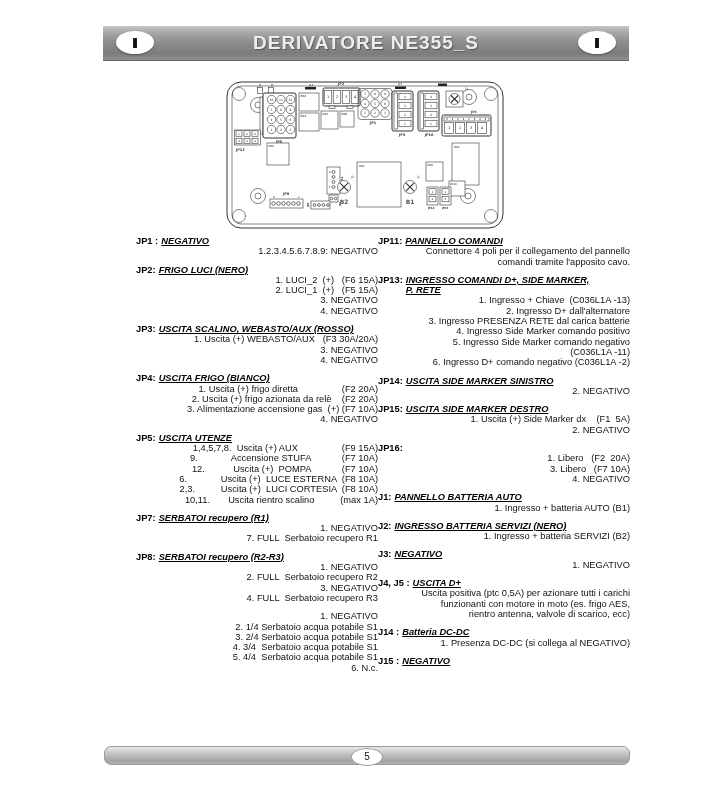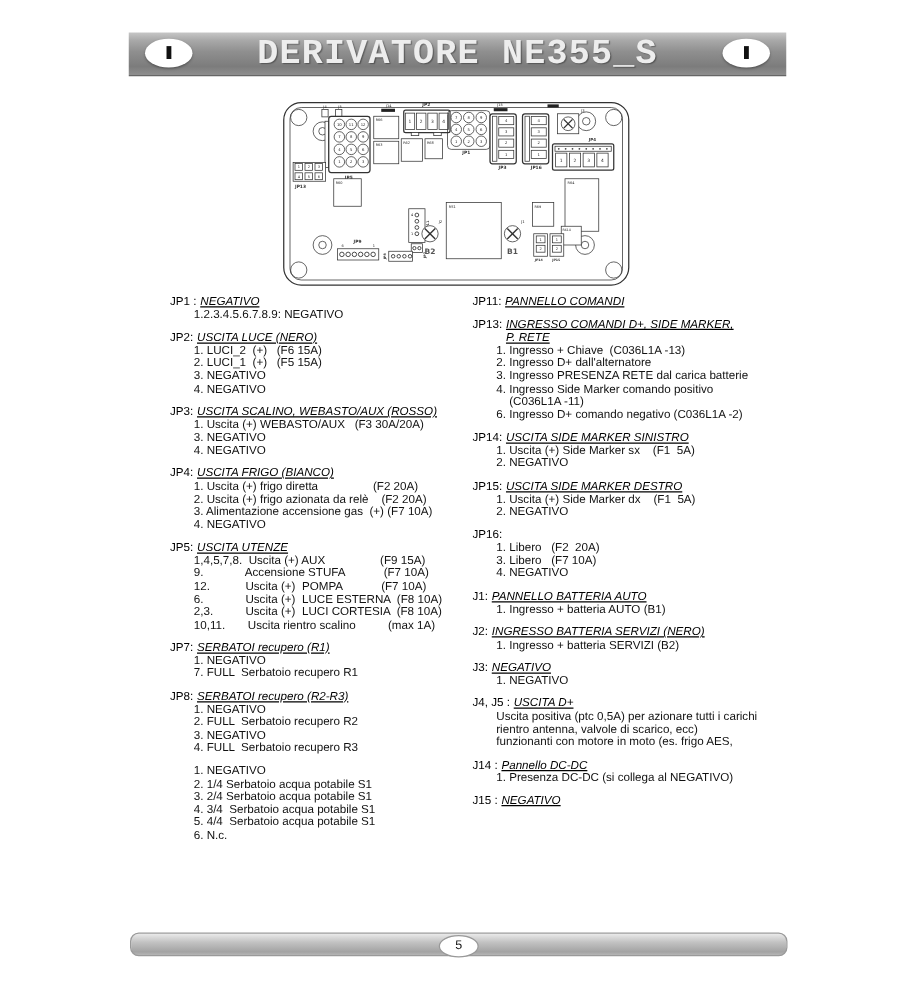--- a/index.html
+++ b/index.html
@@ -3,22 +3,22 @@
 <meta charset="utf-8">
 <style>
   html,body{margin:0;padding:0;background:#fff;}
   body{width:728px;height:800px;font-family:"Liberation Sans",sans-serif;color:#111;}
   .page{position:relative;width:728px;height:800px;background:#fff;overflow:hidden;}
 
   
   .topbar{position:absolute;left:103px;top:26px;width:526px;height:34px;
     background:linear-gradient(180deg,#c6c6c6 0%,#a9a9a9 18%,#8f8f8f 45%,#7c7c7c 80%,#8e8e8e 100%);
     border-bottom:1px solid #666;display:flex;align-items:center;}
-  .htitle{width:100%;text-align:center;color:#ededed;font-size:28px;font-weight:bold;
-    letter-spacing:1px;text-shadow:1px 1px 1px rgba(0,0,0,.35);font-family:Liberation Mono, monospace;}
+  .htitle{width:100%;text-align:center;color:#ededed;font-size:19px;font-weight:bold;
+    letter-spacing:1px;text-shadow:1px 1px 1px rgba(0,0,0,.35);}
   .oval{position:absolute;width:38px;height:23px;background:#fff;border-radius:50%;
     display:flex;align-items:center;justify-content:center;box-shadow:0 1px 2px rgba(0,0,0,.35);}
   .oval-l{left:13px;top:5px;} .oval-r{right:13px;top:5px;}
   .oval span{font-weight:bold;font-size:15px;color:#111;transform:scaleX(1.8);}
 
   
   .pcb{position:absolute;left:225px;top:80px;width:280px;height:150px;}
   .bd{fill:#fff;stroke:#333;stroke-width:1;}
   .thin{fill:none;stroke:#333;stroke-width:0.6;}
   .thinf{fill:#fff;stroke:#333;stroke-width:0.6;}
@@ -30,25 +30,25 @@
   svg text{font-family:"DejaVu Sans",sans-serif;fill:#222;}
   .lbl{font-weight:bold;fill:#333;}
   .blbl{font-weight:bold;fill:#555;}
 
   
   .columns{position:absolute;left:136px;top:236px;width:494px;display:flex;
     font-size:9.3px;line-height:10.3px;}
   .col-left{width:242px;}
   .col-right{width:252px;}
   .section{margin-bottom:8px;}
-  .head{font-weight:normal;color:#000;}
+  .head{font-weight:bold;color:#000;}
   .prefix{margin-right:3px;}
   .titlewrap{display:inline-block;vertical-align:top;}
   .tline{display:block;font-style:italic;text-decoration:underline;}
-  .lines .line{padding-left:19px;white-space:pre-wrap;}
+  .lines .line{padding-left:19px;white-space:pre-wrap;text-align:right;}
 
   
   .botbar{position:absolute;left:104px;top:746px;width:524px;height:17px;border-radius:7px;
     background:linear-gradient(180deg,#eaeaea 0%,#c2c2c2 40%,#a3a3a3 85%,#b5b5b5 100%);
     border:1px solid #9a9a9a;}
   .pageoval{position:absolute;left:50%;top:1px;transform:translateX(-50%);width:30px;height:16px;
     background:#fff;border:1px solid #999;border-radius:50%;text-align:center;
     font-size:10px;line-height:15px;color:#111;}
 </style>
 </head>
@@ -382,21 +382,21 @@
           <div class="head">
             <span class="prefix">JP1 :</span><span class="titlewrap"><span class="tline">NEGATIVO</span></span>
           </div>
           <div class="lines">
             <div class="line">1.2.3.4.5.6.7.8.9: NEGATIVO</div>
           </div>
         </div>
 
         <div class="section">
           <div class="head">
-            <span class="prefix">JP2:</span><span class="titlewrap"><span class="tline">USCITA LUCE (NERO)</span></span>
+            <span class="prefix">JP2:</span><span class="titlewrap"><span class="tline">FRIGO LUCI (NERO)</span></span>
           </div>
           <div class="lines">
             <div class="line">1. LUCI_2  (+)   (F6 15A)</div>
             <div class="line">2. LUCI_1  (+)   (F5 15A)</div>
             <div class="line">3. NEGATIVO</div>
             <div class="line">4. NEGATIVO</div>
           </div>
         </div>
 
         <div class="section">
@@ -468,42 +468,46 @@
             <div class="line">6. N.c.</div>
           </div>
         </div>
       </div>
     <div class="col-right">
 
         <div class="section">
           <div class="head">
             <span class="prefix">JP11:</span><span class="titlewrap"><span class="tline">PANNELLO COMANDI</span></span>
           </div>
+          <div class="lines">
+            <div class="line">Connettore 4 poli per il collegamento del pannello</div>
+            <div class="line">comandi tramite l'apposito cavo.</div>
+          </div>
         </div>
 
         <div class="section">
           <div class="head">
             <span class="prefix">JP13:</span><span class="titlewrap"><span class="tline">INGRESSO COMANDI D+, SIDE MARKER,</span><span class="tline">P. RETE</span></span>
           </div>
           <div class="lines">
             <div class="line">1. Ingresso + Chiave  (C036L1A -13)</div>
             <div class="line">2. Ingresso D+ dall'alternatore</div>
             <div class="line">3. Ingresso PRESENZA RETE dal carica batterie</div>
             <div class="line">4. Ingresso Side Marker comando positivo</div>
+            <div class="line">5. Ingresso Side Marker comando negativo</div>
             <div class="line">    (C036L1A -11)</div>
             <div class="line">6. Ingresso D+ comando negativo (C036L1A -2)</div>
           </div>
         </div>
 
         <div class="section">
           <div class="head">
             <span class="prefix">JP14:</span><span class="titlewrap"><span class="tline">USCITA SIDE MARKER SINISTRO</span></span>
           </div>
           <div class="lines">
-            <div class="line">1. Uscita (+) Side Marker sx    (F1  5A)</div>
             <div class="line">2. NEGATIVO</div>
           </div>
         </div>
 
         <div class="section">
           <div class="head">
             <span class="prefix">JP15:</span><span class="titlewrap"><span class="tline">USCITA SIDE MARKER DESTRO</span></span>
           </div>
           <div class="lines">
             <div class="line">1. Uscita (+) Side Marker dx    (F1  5A)</div>
@@ -548,28 +552,28 @@
             <div class="line">1. NEGATIVO</div>
           </div>
         </div>
 
         <div class="section">
           <div class="head">
             <span class="prefix">J4, J5 :</span><span class="titlewrap"><span class="tline">USCITA D+</span></span>
           </div>
           <div class="lines">
             <div class="line">Uscita positiva (ptc 0,5A) per azionare tutti i carichi</div>
+            <div class="line">funzionanti con motore in moto (es. frigo AES,</div>
             <div class="line">rientro antenna, valvole di scarico, ecc)</div>
-            <div class="line">funzionanti con motore in moto (es. frigo AES,</div>
-          </div>
-        </div>
-
-        <div class="section">
-          <div class="head">
-            <span class="prefix">J14 :</span><span class="titlewrap"><span class="tline">Pannello DC-DC</span></span>
+          </div>
+        </div>
+
+        <div class="section">
+          <div class="head">
+            <span class="prefix">J14 :</span><span class="titlewrap"><span class="tline">Batteria DC-DC</span></span>
           </div>
           <div class="lines">
             <div class="line">1. Presenza DC-DC (si collega al NEGATIVO)</div>
           </div>
         </div>
 
         <div class="section">
           <div class="head">
             <span class="prefix">J15 :</span><span class="titlewrap"><span class="tline">NEGATIVO</span></span>
           </div>

